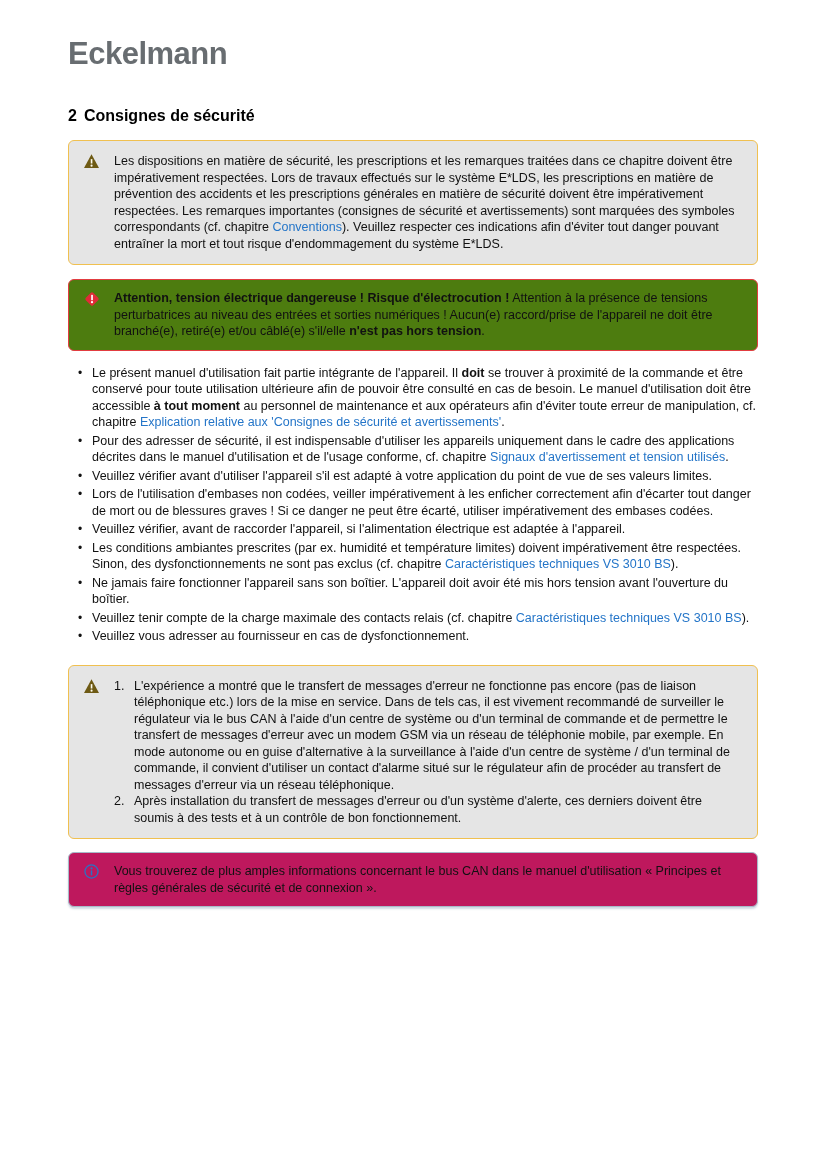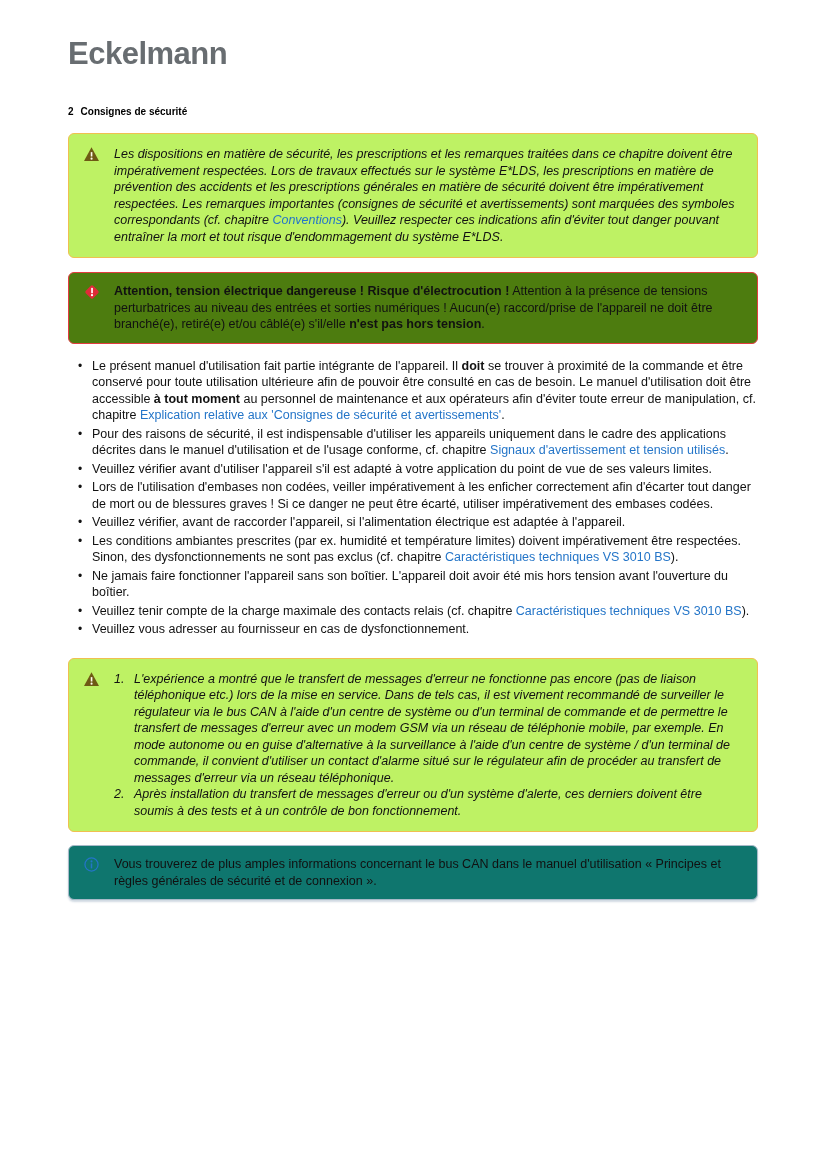--- a/index.html
+++ b/index.html
@@ -14,49 +14,48 @@
   }
   .content{position:absolute;left:68px;top:0;width:690px;}
   .logo{
     margin-top:38px;
     font-size:31px;font-weight:bold;letter-spacing:-0.5px;
     color:#686d71;
     line-height:1;
   }
   .heading{
     margin-top:37px;
-    font-size:10px;font-weight:bold;color:#000;
+    font-size:16px;font-weight:bold;color:#000;
     line-height:1.2;
   }
   .heading .num{margin-right:7px;}
   .notice{
     box-sizing:border-box;
     border-radius:6px;
     padding:12px 14px 12px 15px;
     display:flex;
     font-size:12.5px;line-height:16.5px;
   }
   .notice .icon-col{flex:0 0 30px;padding-top:1px;}
   .notice .text-col{flex:1;}
   .notice-warning{
     margin-top:15px;
     border:1.5px solid #f0c050;
-    background:#bef264;
-    font-style:italic;
+    background:#e5e5e5;
   }
   .notice-danger{
     margin-top:14px;
     border:1.5px solid #e23c40;
     background:#4d7c0f;
     padding-top:10px;padding-bottom:10px;
   }
   .notice-info{
     margin-top:13px;
     border:1.5px solid #a8bac9;
-    background:#0f766e;
+    background:#be185d;
     padding-top:10px;padding-bottom:10px;
     box-shadow:0 2px 2px rgba(150,170,190,.45);
   }
   .bullet-list{
     margin:14px 0 0 0;
     padding:0 0 0 24px;
     font-size:12.5px;line-height:16.5px;
     list-style:none;
   }
   .bullet-list li{position:relative;margin:0 0 2px 0;}
@@ -115,21 +114,21 @@
             <rect x="10.8" y="5.8" width="2.5" height="8" fill="#fff"></rect>
             <circle cx="12" cy="16.8" r="1.7" fill="#fff"></circle>
           </svg>
         </span>
       </div>
       <div class="text-col"><span class="b">Attention, tension électrique dangereuse ! Risque d'électrocution !</span><span> Attention à  la présence de tensions perturbatrices au niveau des entrées et sorties numériques ! Aucun(e) raccord/prise de l'appareil ne doit être branché(e), retiré(e) et/ou câblé(e) s'il/elle </span><span class="b">n'est pas hors tension</span><span>.</span></div>
     </div>
 
     <ul class="bullet-list">
       <li><span>Le présent manuel d'utilisation fait partie intégrante de l'appareil. Il </span><span class="b">doit</span><span> se trouver à proximité de la commande et être conservé pour toute utilisation ultérieure afin de pouvoir être consulté en cas de besoin. Le manuel d'utilisation doit être accessible </span><span class="b">à tout moment</span><span> au personnel de maintenance et aux opérateurs afin d'éviter toute erreur de manipulation, cf. chapitre </span><a class="link">Explication relative aux 'Consignes de sécurité et avertissements'</a><span>.</span></li>
-      <li><span>Pour des raisons de sécurité, il est indispensable d'utiliser les appareils uniquement dans le cadre des applications décrites dans le manuel d'utilisation et de l'usage conforme, cf. chapitre </span><a class="link">Signaux d'avertissement et tension utilisés</a><span>.</span></li>
+      <li><span>Pour des adresser de sécurité, il est indispensable d'utiliser les appareils uniquement dans le cadre des applications décrites dans le manuel d'utilisation et de l'usage conforme, cf. chapitre </span><a class="link">Signaux d'avertissement et tension utilisés</a><span>.</span></li>
       <li><span>Veuillez vérifier avant d'utiliser l'appareil s'il est adapté à votre application du point de vue de ses valeurs limites.</span></li>
       <li><span>Lors de l'utilisation d'embases non codées, veiller impérativement à les enficher correctement afin d'écarter tout danger de mort ou de blessures graves ! Si ce danger ne peut être écarté, utiliser impérativement des embases codées.</span></li>
       <li><span>Veuillez vérifier, avant de raccorder l'appareil, si l'alimentation électrique est adaptée à l'appareil.</span></li>
       <li><span>Les conditions ambiantes prescrites (par ex. humidité et température limites) doivent impérativement être respectées. Sinon, des dysfonctionnements ne sont pas exclus (cf. chapitre </span><a class="link">Caractéristiques techniques VS 3010 BS</a><span>).</span></li>
       <li><span>Ne jamais faire fonctionner l'appareil sans son boîtier. L'appareil doit avoir été mis hors tension avant l'ouverture du boîtier.</span></li>
       <li><span>Veuillez tenir compte de la charge maximale des contacts relais (cf. chapitre </span><a class="link">Caractéristiques techniques VS 3010 BS</a><span>).</span></li>
       <li><span>Veuillez vous adresser au fournisseur en cas de dysfonctionnement.</span></li>
     </ul>
 
     <div class="notice notice-warning" style="margin-top:20px">

